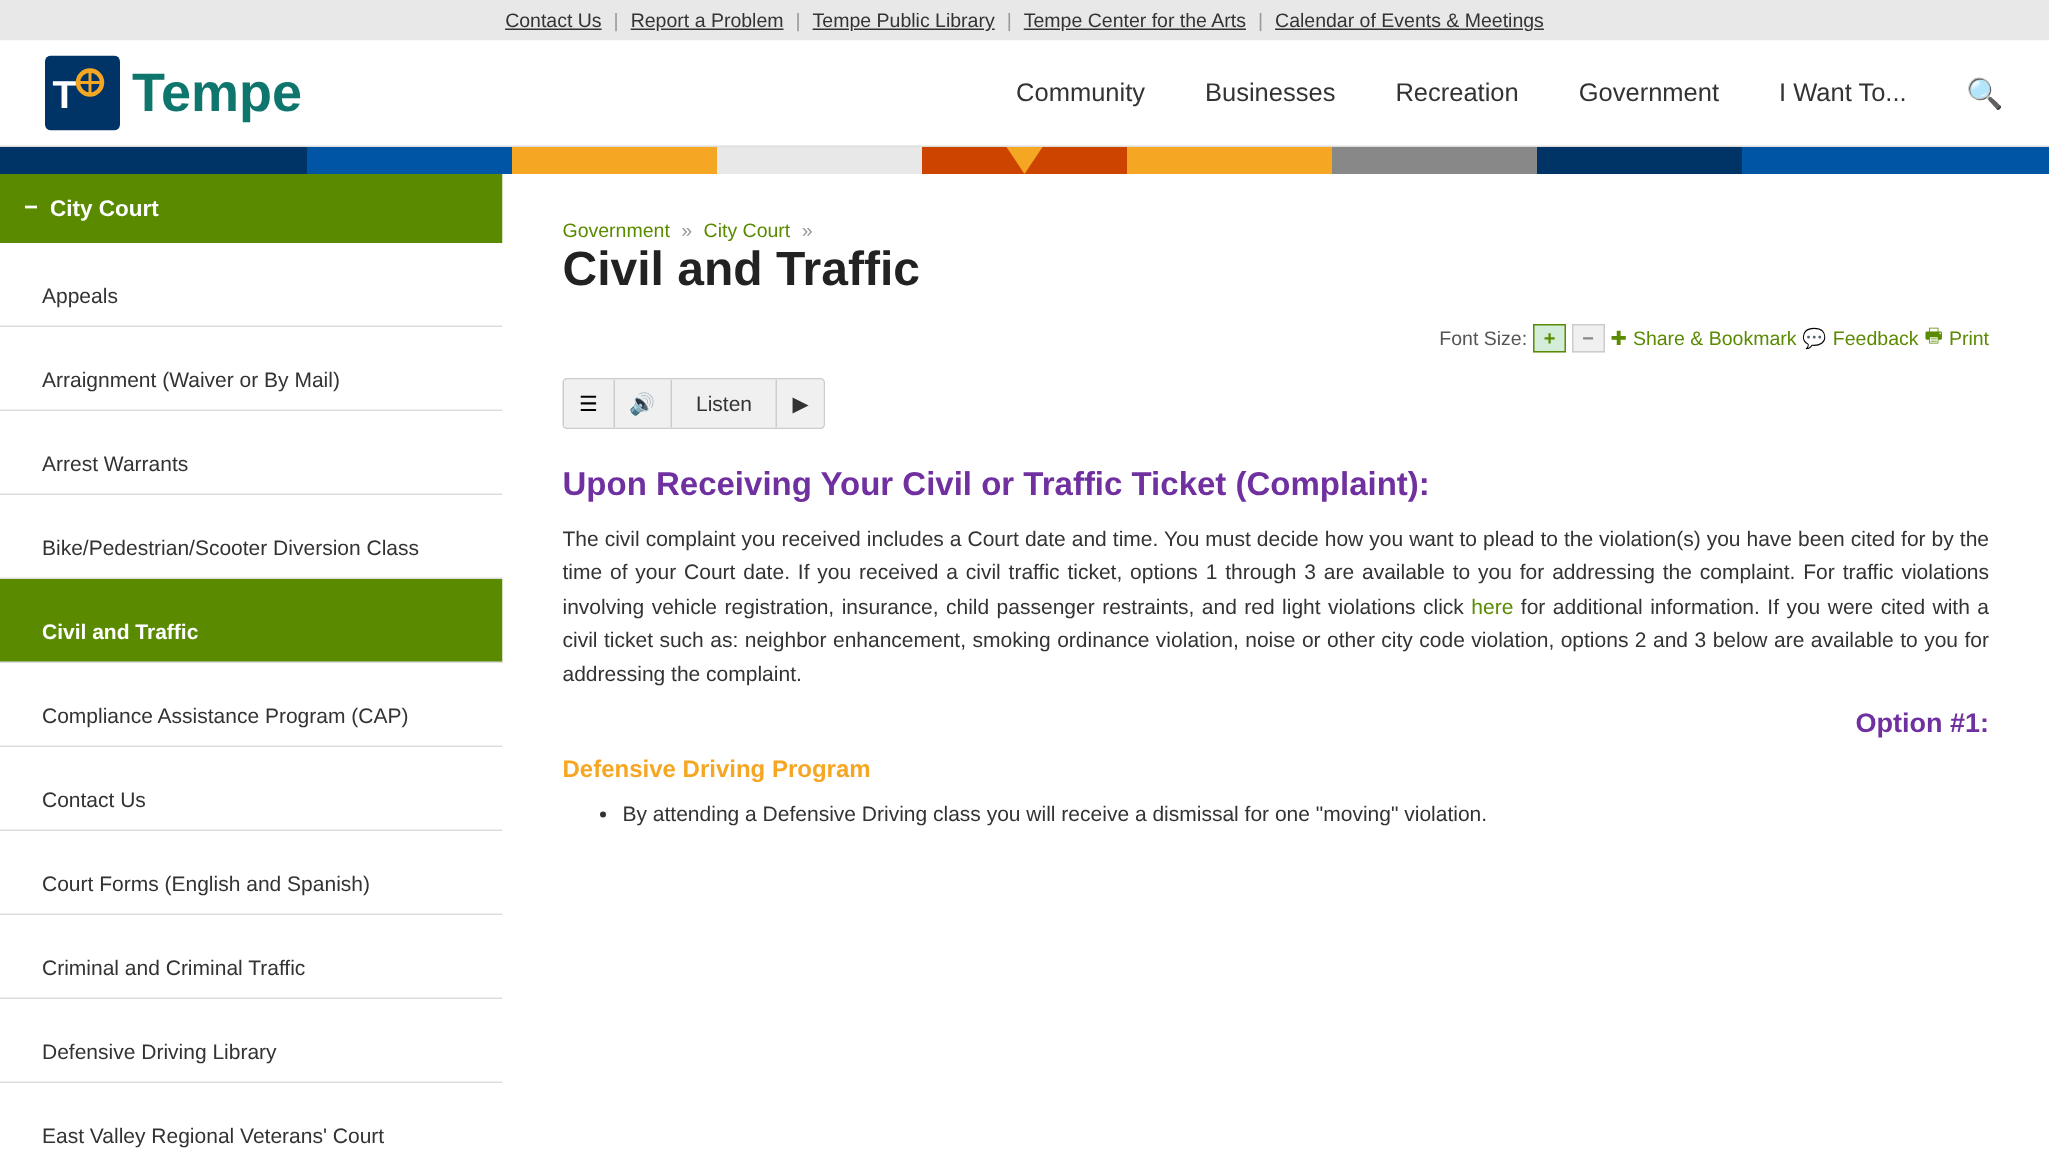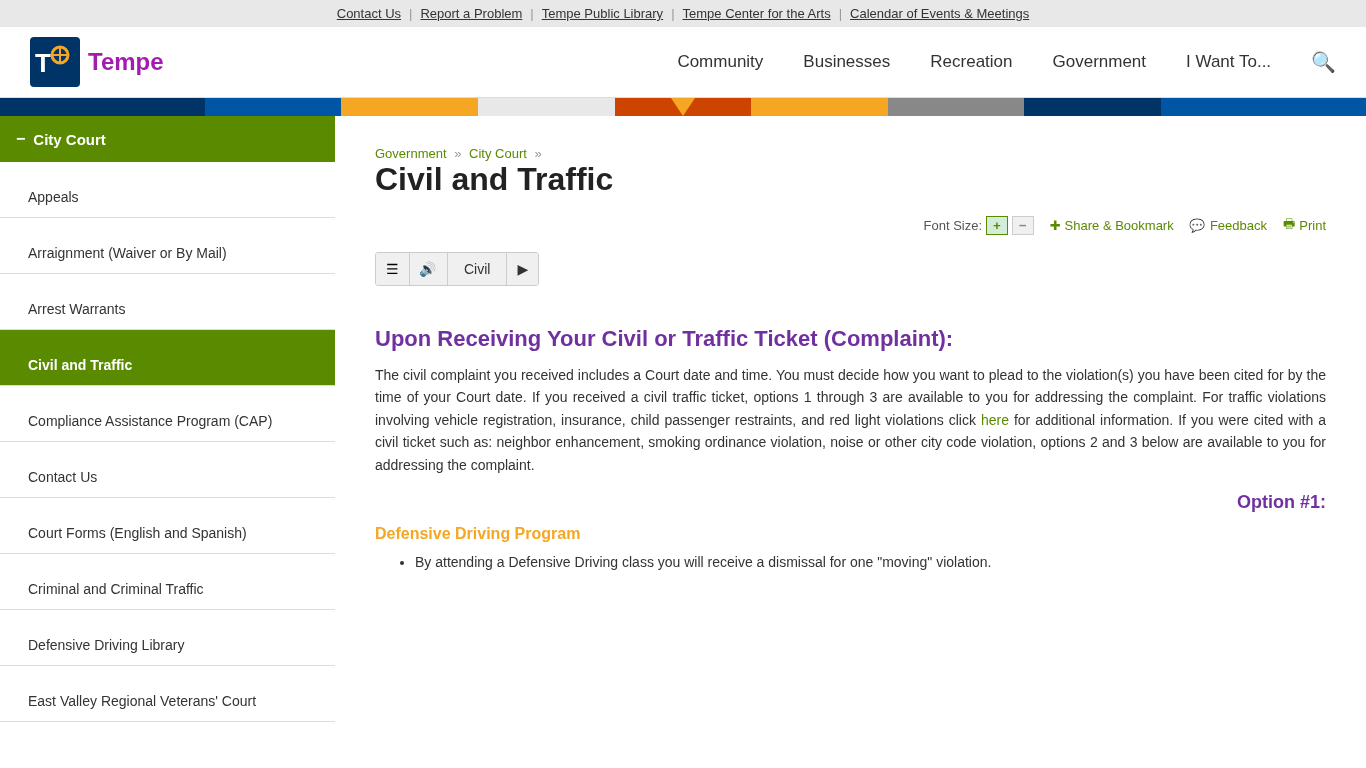--- a/index.html
+++ b/index.html
@@ -34,23 +34,23 @@
       display: flex;
       align-items: center;
       gap: 8px;
       text-decoration: none;
     }
     .logo-icon {
       width: 50px;
       height: 50px;
     }
     .logo-text {
-      font-size: 24px;
-      font-weight: bold;
-      color: #a21caf;
+      font-size: 36px;
+      font-weight: bold;
+      color: #0f766e;
     }
     .main-nav {
       display: flex;
       align-items: center;
       gap: 40px;
       margin-left: auto;
     }
     .main-nav a {
       text-decoration: none;
       color: #333;
@@ -166,21 +166,21 @@
       color: #222;
       margin-bottom: 16px;
       border-bottom: none;
     }
 
     
     .content-toolbar {
       display: flex;
       align-items: center;
       justify-content: flex-end;
-      gap: 16px;
+      gap: 4px;
       margin-bottom: 16px;
       font-size: 13px;
     }
     .font-size-controls {
       display: flex;
       align-items: center;
       gap: 4px;
       color: #555;
     }
     .font-btn {
@@ -237,21 +237,20 @@
       font-size: 14px;
       color: #333;
     }
 
     
     .section-heading {
       font-size: 22px;
       font-weight: bold;
       color: #7030a0;
       margin-bottom: 12px;
-      margin-top: 16px;
     }
     .subsection-heading {
       font-size: 16px;
       font-weight: bold;
       color: #f5a623;
       margin-bottom: 8px;
     }
 
     
     .content-text {
@@ -324,20 +323,21 @@
 <div class="page-layout">
 
   <aside class="sidebar">
     <div class="sidebar-header">
       <span class="collapse-icon">−</span>
       <span>City Court</span>
     </div>
     <a class="sidebar-item">Appeals</a>
     <a class="sidebar-item">Arraignment (Waiver or By Mail)</a>
     <a class="sidebar-item">Arrest Warrants</a>
+    <a class="sidebar-item">Bike/Pedestrian/Scooter Diversion Class</a>
     <a class="sidebar-item active">Civil and Traffic</a>
     <a class="sidebar-item">Compliance Assistance Program (CAP)</a>
     <a class="sidebar-item">Contact Us</a>
     <a class="sidebar-item">Court Forms (English and Spanish)</a>
     <a class="sidebar-item">Criminal and Criminal Traffic</a>
     <a class="sidebar-item">Defensive Driving Library</a>
     <a class="sidebar-item">East Valley Regional Veterans' Court</a>
   </aside>
 
   <main class="main-content">
@@ -371,21 +371,21 @@
       <a class="toolbar-action">
         <span>🖶</span>
         <span>Print</span>
       </a>
     </div>
 
     
     <div class="listen-bar">
       <button class="listen-btn">☰</button>
       <button class="listen-btn">🔊</button>
-      <button class="listen-text-btn">Civil</button>
+      <button class="listen-text-btn">Listen</button>
       <button class="listen-play-btn">▶</button>
     </div>
 
     
     <h2 class="section-heading">Upon Receiving Your Civil or Traffic Ticket (Complaint):</h2>
 
     <p class="content-text">
       <span>The civil complaint you received includes a Court date and time. You must decide how you want to plead to the violation(s) you have been cited for by the time of your Court date. If you received a civil traffic ticket, options 1 through 3 are available to you for addressing the complaint. For traffic violations involving vehicle registration, insurance, child passenger restraints, and red light violations click</span>
       <a>here</a>
       <span>for additional information.    If you were cited with a civil ticket such as: neighbor enhancement, smoking ordinance violation, noise or other city code violation, options 2 and 3 below are available to you for addressing the complaint.</span>

